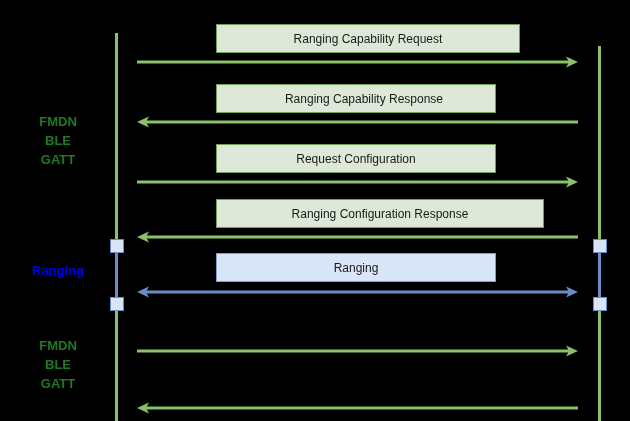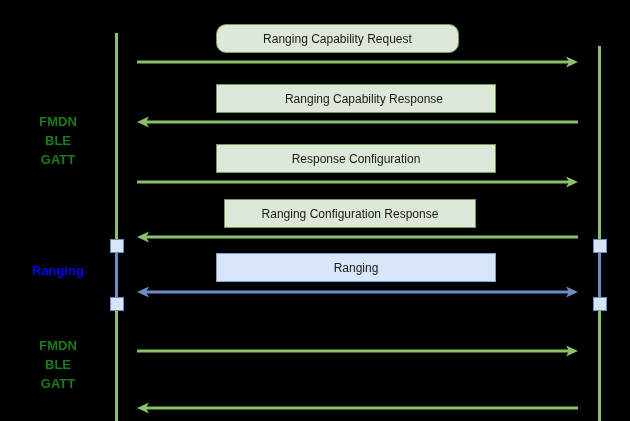--- a/index.html
+++ b/index.html
@@ -86,42 +86,42 @@
     <div class="activation-box" style="left: 110px; top: 297px;"></div>
     <div class="activation-box" style="left: 593px; top: 239px;"></div>
     <div class="activation-box" style="left: 593px; top: 297px;"></div>
     <div class="phase-label green" style="left: 18px; top: 112px; width: 80px;">FMDN
 BLE
 GATT</div>
     <div class="phase-label blue" style="left: 18px; top: 261px; width: 80px;">Ranging</div>
     <div class="phase-label green" style="left: 18px; top: 336px; width: 80px;">FMDN
 BLE
 GATT</div>
-    <div class="msg-box green" style="left: 216px; top: 24px; width: 243px; height: 29px; border-radius: 10px;">Ranging Capability Request</div>
+    <div class="msg-box green" style="left: 216px; top: 24px; width: 304px; height: 29px;">Ranging Capability Request</div>
     <div class="arrow" style="left: 137px; top: 56px; width: 441px;">
       <svg width="441" height="12" viewBox="0 0 441 12">
         <line x1="0" y1="6" x2="432" y2="6" stroke="#8cc06a" stroke-width="3"></line>
         <path d="M 441 6 L 429 0.5 L 432 6 L 429 11.5 Z" fill="#8cc06a"></path>
       </svg>
     </div>
     <div class="msg-box green" style="left: 216px; top: 84px; width: 280px; height: 29px; padding-left: 16px;">Ranging Capability Response</div>
     <div class="arrow" style="left: 137px; top: 116px; width: 441px;">
       <svg width="441" height="12" viewBox="0 0 441 12">
         <line x1="9" y1="6" x2="441" y2="6" stroke="#8cc06a" stroke-width="3"></line>
         <path d="M 0 6 L 12 0.5 L 9 6 L 12 11.5 Z" fill="#8cc06a"></path>
       </svg>
     </div>
-    <div class="msg-box green" style="left: 216px; top: 144px; width: 280px; height: 29px;">Response Configuration</div>
+    <div class="msg-box green" style="left: 216px; top: 144px; width: 280px; height: 29px;">Request Configuration</div>
     <div class="arrow" style="left: 137px; top: 176px; width: 441px;">
       <svg width="441" height="12" viewBox="0 0 441 12">
         <line x1="0" y1="6" x2="432" y2="6" stroke="#8cc06a" stroke-width="3"></line>
         <path d="M 441 6 L 429 0.5 L 432 6 L 429 11.5 Z" fill="#8cc06a"></path>
       </svg>
     </div>
-    <div class="msg-box green" style="left: 216px; top: 199px; width: 252px; height: 29px; margin-left: 8px;">Ranging Configuration Response</div>
+    <div class="msg-box green" style="left: 216px; top: 199px; width: 328px; height: 29px;">Ranging Configuration Response</div>
     <div class="arrow" style="left: 137px; top: 231px; width: 441px;">
       <svg width="441" height="12" viewBox="0 0 441 12">
         <line x1="9" y1="6" x2="441" y2="6" stroke="#8cc06a" stroke-width="3"></line>
         <path d="M 0 6 L 12 0.5 L 9 6 L 12 11.5 Z" fill="#8cc06a"></path>
       </svg>
     </div>
     <div class="msg-box blue" style="left: 216px; top: 253px; width: 280px; height: 29px;">Ranging</div>
     <div class="arrow" style="left: 137px; top: 286px; width: 441px;">
       <svg width="441" height="12" viewBox="0 0 441 12">
         <line x1="9" y1="6" x2="432" y2="6" stroke="#6b8dc4" stroke-width="3"></line>

